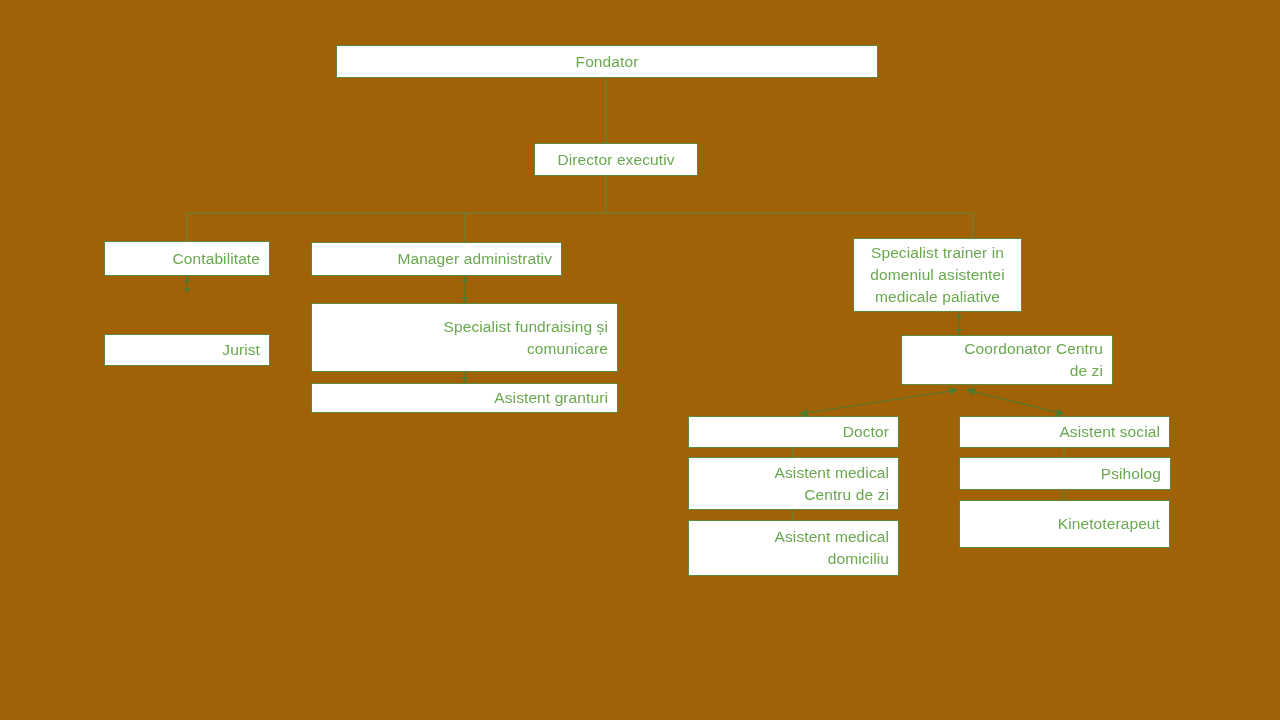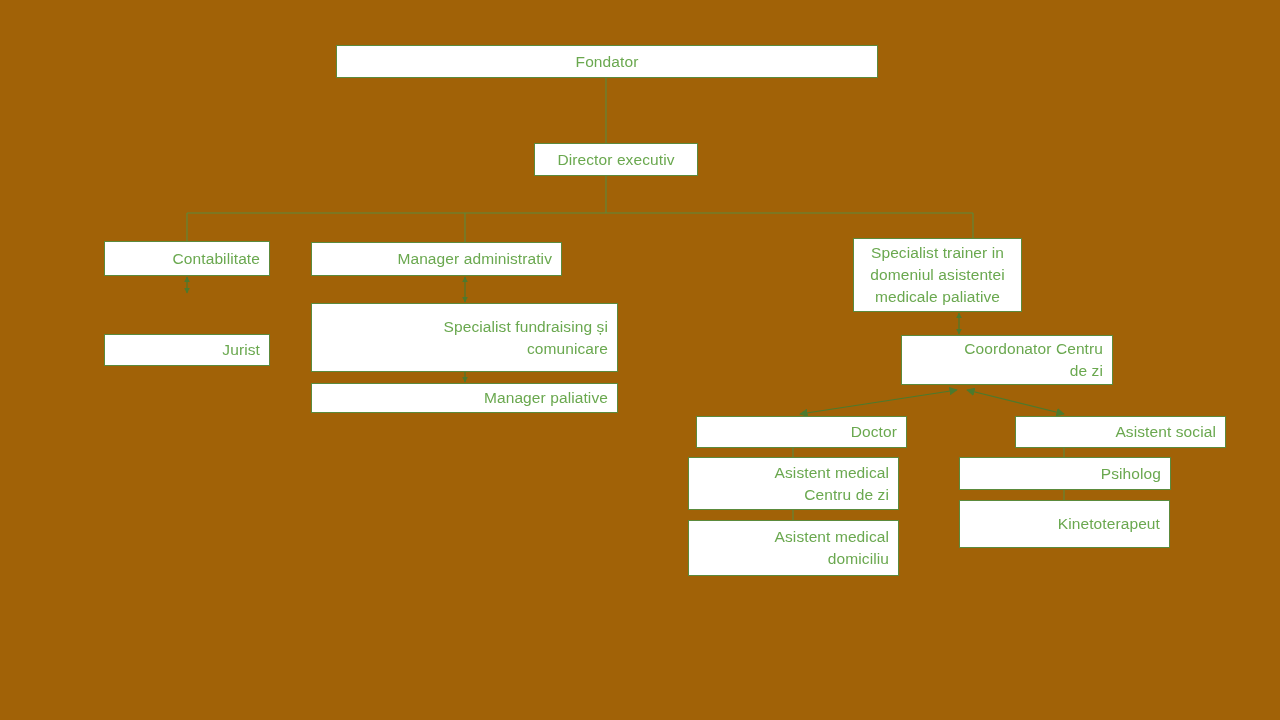--- a/index.html
+++ b/index.html
@@ -107,29 +107,29 @@
   </svg>
 
   <div id="nodes-layer">
       <div class="node align-center" style="left: 336px; top: 45px; width: 542px; height: 33px; border-color: rgb(91, 138, 60); color: rgb(106, 168, 79);"><span class="node-label">Fondator</span></div>
       <div class="node align-center" style="left: 534px; top: 143px; width: 164px; height: 33px; border-color: rgb(91, 138, 60); color: rgb(106, 168, 79);"><span class="node-label">Director executiv</span></div>
       <div class="node align-right" style="left: 104px; top: 241px; width: 166px; height: 35px; border-color: rgb(91, 138, 60); color: rgb(106, 168, 79);"><span class="node-label">Contabilitate</span></div>
       <div class="node align-right" style="left: 104px; top: 294px; width: 166px; height: 32px; border-color: rgb(91, 138, 60); color: rgb(106, 168, 79); margin-top: 40px;"><span class="node-label">Jurist</span></div>
       <div class="node align-right" style="left: 311px; top: 242px; width: 251px; height: 34px; border-color: rgb(91, 138, 60); color: rgb(106, 168, 79);"><span class="node-label">Manager administrativ</span></div>
       <div class="node align-right" style="left: 311px; top: 303px; width: 307px; height: 69px; border-color: rgb(91, 138, 60); color: rgb(106, 168, 79);"><span class="node-label">Specialist fundraising și
 comunicare</span></div>
-      <div class="node align-right" style="left: 311px; top: 383px; width: 307px; height: 30px; border-color: rgb(91, 138, 60); color: rgb(106, 168, 79);"><span class="node-label">Manager paliative</span></div>
+      <div class="node align-right" style="left: 311px; top: 383px; width: 307px; height: 30px; border-color: rgb(91, 138, 60); color: rgb(106, 168, 79);"><span class="node-label">Asistent granturi</span></div>
       <div class="node align-center" style="left: 853px; top: 238px; width: 169px; height: 74px; border-color: rgb(91, 138, 60); color: rgb(106, 168, 79);"><span class="node-label">Specialist trainer in
 domeniul asistentei
 medicale paliative</span></div>
       <div class="node align-right" style="left: 853px; top: 335px; width: 212px; height: 50px; border-color: rgb(91, 138, 60); color: rgb(106, 168, 79); margin-left: 48px;"><span class="node-label">Coordonator Centru
 de zi</span></div>
-      <div class="node align-right" style="left: 688px; top: 416px; width: 211px; height: 32px; border-color: rgb(91, 138, 60); color: rgb(106, 168, 79); margin-left: 8px;"><span class="node-label">Doctor</span></div>
+      <div class="node align-right" style="left: 688px; top: 416px; width: 211px; height: 32px; border-color: rgb(91, 138, 60); color: rgb(106, 168, 79);"><span class="node-label">Doctor</span></div>
       <div class="node align-right" style="left: 688px; top: 457px; width: 211px; height: 53px; border-color: rgb(91, 138, 60); color: rgb(106, 168, 79);"><span class="node-label">Asistent medical
 Centru de zi</span></div>
       <div class="node align-right" style="left: 688px; top: 520px; width: 211px; height: 56px; border-color: rgb(91, 138, 60); color: rgb(106, 168, 79);"><span class="node-label">Asistent medical
 domiciliu</span></div>
-      <div class="node align-right" style="left: 1015px; top: 416px; width: 211px; height: 32px; border-color: rgb(91, 138, 60); color: rgb(106, 168, 79);"><span class="node-label">Asistent social</span></div>
+      <div class="node align-right" style="left: 959px; top: 416px; width: 211px; height: 32px; border-color: rgb(91, 138, 60); color: rgb(106, 168, 79);"><span class="node-label">Asistent social</span></div>
       <div class="node align-right" style="left: 959px; top: 457px; width: 212px; height: 33px; border-color: rgb(91, 138, 60); color: rgb(106, 168, 79);"><span class="node-label">Psiholog</span></div>
       <div class="node align-right" style="left: 959px; top: 500px; width: 211px; height: 48px; border-color: rgb(91, 138, 60); color: rgb(106, 168, 79);"><span class="node-label">Kinetoterapeut</span></div>
     </div>
 
 </div>
 
 </body></html>

